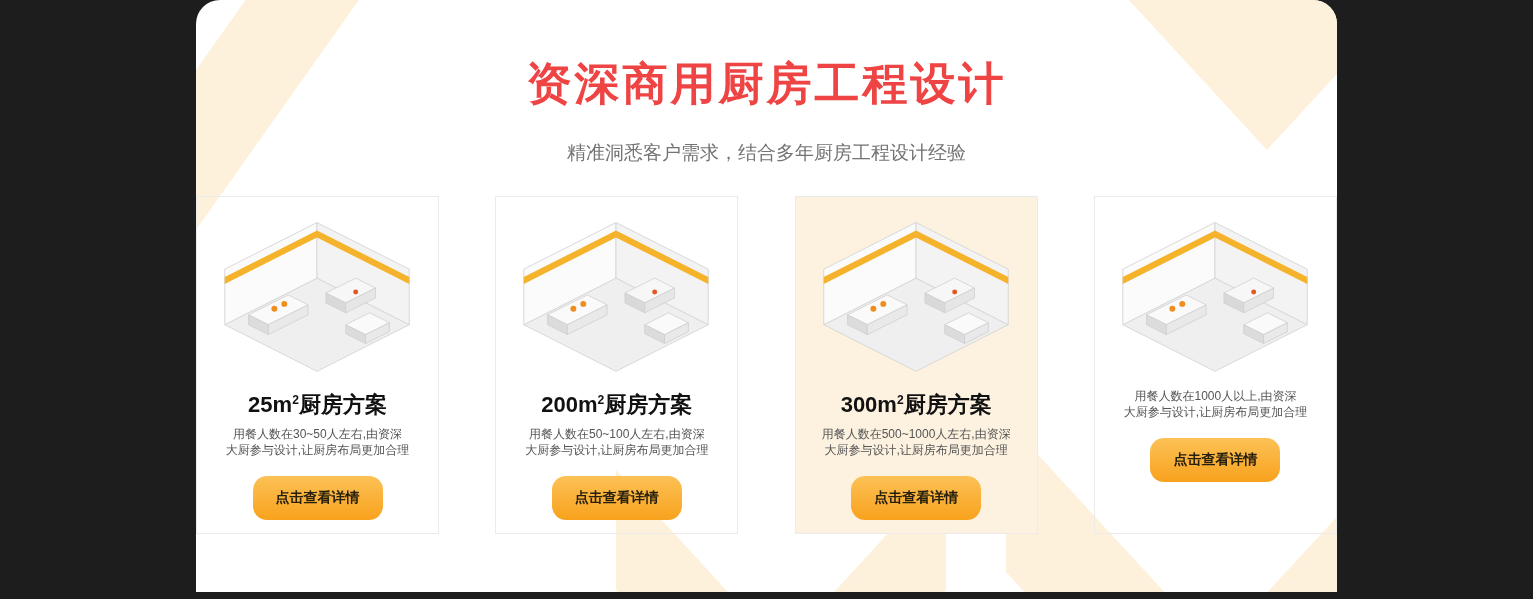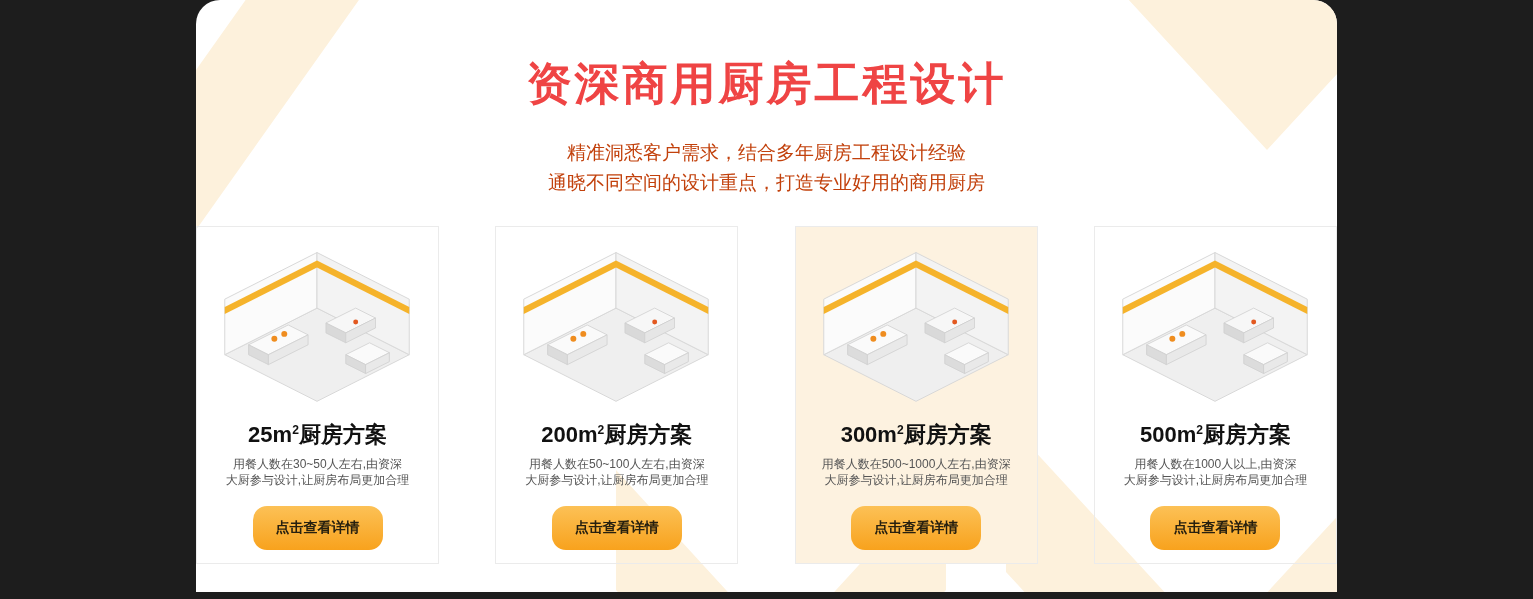--- a/index.html
+++ b/index.html
@@ -33,21 +33,21 @@
   .header h1 {
     font-size: 45px;
     font-weight: 800;
     color: #ef4444;
     letter-spacing: 3px;
   }
   .subtitle {
     margin-top: 24px;
     font-size: 19px;
     line-height: 30px;
-    color: #c2410c;
+    color: #737373;
   }
 
   .cards {
     position: relative;
     z-index: 1;
     margin-top: 28px;
     display: flex;
     justify-content: space-between;
     gap: 3px;
   }
@@ -102,21 +102,20 @@
 
   <div class="chev chev-a"></div>
   <div class="chev chev-b"></div>
   <div class="chev chev-c"></div>
   <div class="chev chev-e"></div>
 
   <div class="header">
     <h1>资深商用厨房工程设计</h1>
     <div class="subtitle">
       <div>精准洞悉客户需求，结合多年厨房工程设计经验</div>
-      <div>通晓不同空间的设计重点，打造专业好用的商用厨房</div>
     </div>
   </div>
 
   <div class="cards">
 
     <div class="card">
       <div class="card-image">
         <svg viewBox="0 0 243 185">
           <g stroke="#d8d8d8" stroke-width="1">
             <polygon points="28,128 121,81 214,128 121,175" fill="#efefef"></polygon>
@@ -242,23 +241,20 @@
             <polygon points="150,106 150,116 180,101 180,91" fill="#e6e6e6"></polygon>
             <polygon points="150,128 174,116 194,126 170,138" fill="#fafafa"></polygon>
             <polygon points="150,128 150,137 170,147 170,138" fill="#dcdcdc"></polygon>
             <polygon points="170,138 170,147 194,135 194,126" fill="#e9e9e9"></polygon>
           </g>
           <circle cx="78" cy="112" r="3" fill="#ef8d1f"></circle>
           <circle cx="88" cy="107" r="3" fill="#ef8d1f"></circle>
           <circle cx="160" cy="95" r="2.5" fill="#e2581f"></circle>
         </svg>
       </div>
-      <div class="card-title">
-        <span>500m</span><sup>2</sup><span>厨房方案</span>
-      </div>
       <div class="card-desc">
         <span>用餐人数在1000人以上,由资深</span><br>
         <span>大厨参与设计,让厨房布局更加合理</span>
       </div>
       <button class="detail-btn">点击查看详情</button>
     </div>
 
   </div>
 </div>
 

